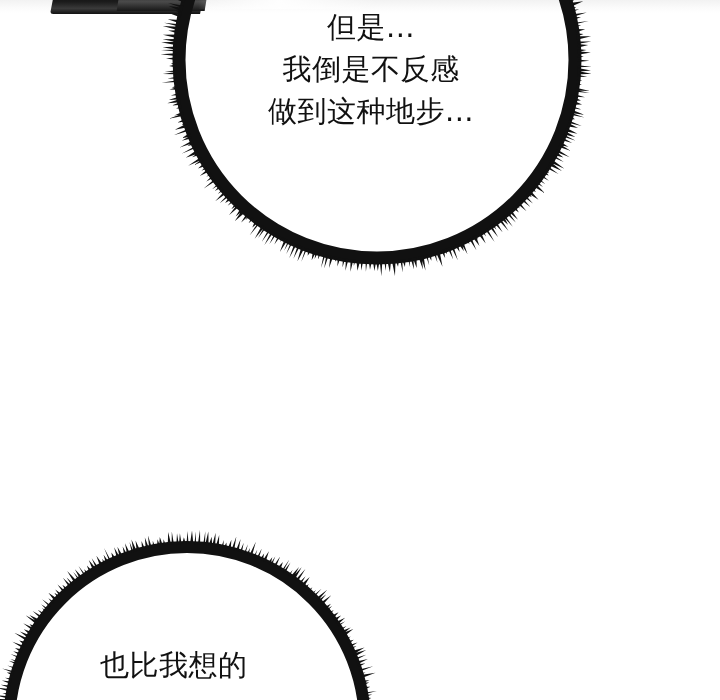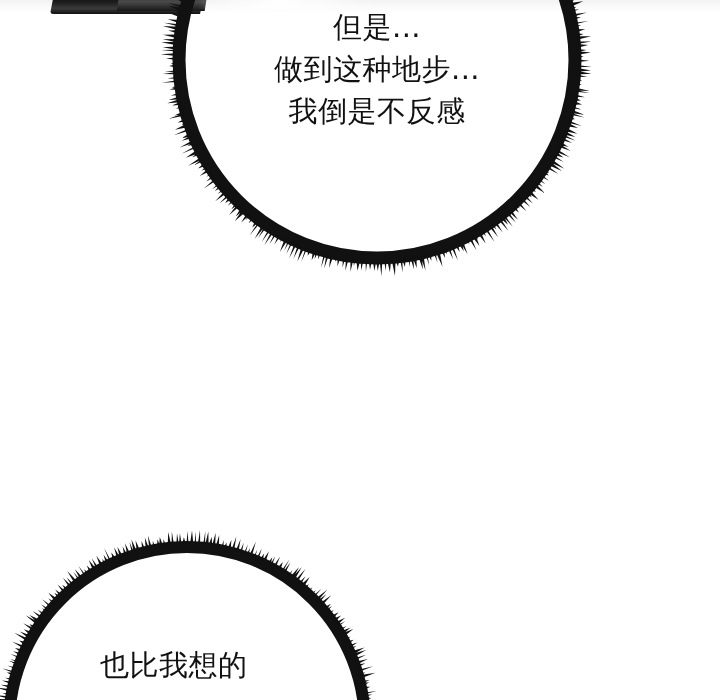--- a/index.html
+++ b/index.html
@@ -77,21 +77,21 @@
     display: block;
   }
 
   #bubble-top {
     left: 160px;
     top: -157px;
     width: 434px;
     height: 434px;
   }
   #bubble-top-text {
-    left: 252px;
+    left: 246px;
     top: 6px;
     font-size: 29px;
     line-height: 42px;
     text-align: center;
     width: 250px;
   }
 
   #bubble-bottom {
     left: -10px;
     top: 528px;
@@ -125,22 +125,22 @@
       <g>
         <circle cx="217" cy="217" r="198" fill="none" stroke="#111111" stroke-width="13"></circle>
         <g id="spikes-top">
             <path d="M 417.99 218.96 L 429.36 217.73 L 418.00 216.41 Z M 417.87 224.22 L 431.69 223.63 L 417.94 222.19 Z M 417.67 228.70 L 430.87 227.56 L 417.84 225.12 Z M 417.48 231.49 L 431.54 230.69 L 417.70 228.12 Z M 417.27 234.11 L 427.25 233.67 L 417.47 231.67 Z M 416.90 238.05 L 422.47 237.72 L 417.07 236.28 Z M 416.39 242.40 L 421.86 241.87 L 416.68 240.05 Z M 415.68 247.46 L 429.79 248.10 L 416.09 244.68 Z M 415.48 248.76 L 429.60 250.09 L 415.74 247.06 Z M 414.62 253.75 L 424.94 254.34 L 415.06 251.29 Z M 413.79 257.95 L 420.98 257.48 L 414.52 254.29 Z M 412.98 261.67 L 422.04 261.58 L 413.84 257.74 Z M 412.14 265.20 L 421.55 266.46 L 412.60 263.28 Z M 410.89 270.00 L 424.28 271.78 L 411.76 266.72 Z M 410.42 271.70 L 424.44 274.52 L 410.97 269.71 Z M 409.03 276.41 L 414.98 276.20 L 410.12 272.76 Z M 407.95 279.77 L 421.74 282.95 L 408.69 277.48 Z M 406.78 283.23 L 418.00 285.10 L 407.96 279.76 Z M 404.98 288.20 L 417.46 290.78 L 406.28 284.65 Z M 403.67 291.56 L 415.37 294.08 L 405.04 288.04 Z M 402.83 293.62 L 415.71 297.65 L 403.66 291.57 Z M 401.44 296.89 L 412.15 300.08 L 402.43 294.57 Z M 399.33 301.62 L 408.49 303.98 L 400.68 298.63 Z M 398.35 303.70 L 410.51 307.68 L 399.67 300.88 Z M 395.80 308.84 L 409.73 314.19 L 397.15 306.16 Z M 394.20 311.90 L 403.38 314.48 L 396.03 308.40 Z M 392.91 314.25 L 403.72 318.92 L 393.95 312.35 Z M 390.03 319.30 L 404.41 325.65 L 391.75 316.33 Z M 388.37 322.06 L 401.92 327.88 L 390.41 318.66 Z M 386.58 324.91 L 398.45 330.97 L 387.84 322.91 Z M 384.52 328.08 L 389.41 330.08 L 385.63 326.39 Z M 382.69 330.81 L 388.70 332.49 L 384.88 327.55 Z M 380.89 333.38 L 388.87 337.82 L 381.98 331.82 Z M 378.26 336.98 L 385.43 341.18 L 379.30 335.58 Z M 376.04 339.91 L 383.02 343.96 L 377.28 338.29 Z M 373.32 343.37 L 384.63 349.91 L 375.68 340.39 Z M 370.62 346.63 L 375.95 348.97 L 372.68 344.15 Z M 367.78 349.93 L 378.52 356.78 L 370.20 347.13 Z M 366.20 351.70 L 371.61 353.93 L 368.75 348.82 Z M 364.09 353.99 L 372.92 360.58 L 365.62 352.33 Z M 361.25 356.98 L 370.33 364.09 L 362.86 355.31 Z M 357.39 360.85 L 366.53 368.21 L 359.28 358.99 Z M 355.75 362.43 L 359.95 365.46 L 357.08 361.15 Z M 352.69 365.30 L 358.90 369.57 L 355.09 363.06 Z M 348.78 368.78 L 357.95 376.77 L 351.17 366.67 Z M 346.53 370.70 L 355.79 379.56 L 348.49 369.03 Z M 342.99 373.62 L 352.78 383.73 L 344.86 372.10 Z M 340.73 375.42 L 348.07 381.68 L 343.62 373.12 Z M 338.56 377.08 L 348.56 387.90 L 340.66 375.46 Z M 334.33 380.21 L 342.60 389.28 L 336.49 378.64 Z M 331.65 382.10 L 336.44 386.87 L 333.57 380.75 Z M 329.34 383.68 L 338.14 394.16 L 331.56 382.16 Z M 325.13 386.44 L 334.59 398.97 L 327.05 385.20 Z M 321.78 388.53 L 326.04 393.39 L 323.60 387.41 Z M 318.02 390.78 L 325.71 400.56 L 320.82 389.12 Z M 314.62 392.71 L 317.93 396.73 L 316.23 391.80 Z M 312.41 393.92 L 319.51 402.97 L 315.64 392.14 Z M 309.00 395.72 L 316.43 407.14 L 311.29 394.51 Z M 306.25 397.10 L 309.54 401.47 L 308.00 396.22 Z M 300.64 399.78 L 307.54 411.29 L 303.16 398.60 Z M 298.43 400.77 L 303.86 408.28 L 301.78 399.25 Z M 294.98 402.26 L 299.69 409.11 L 297.95 400.99 Z M 291.11 403.84 L 297.90 417.41 L 293.37 402.93 Z M 287.65 405.18 L 293.23 416.55 L 289.81 404.35 Z M 283.21 406.79 L 286.77 411.02 L 286.82 405.49 Z M 280.89 407.58 L 285.16 415.02 L 283.95 406.53 Z M 275.86 409.20 L 282.52 423.78 L 279.56 408.02 Z M 273.56 409.88 L 277.45 419.41 L 275.48 409.31 Z M 267.93 411.45 L 271.39 417.75 L 271.20 410.56 Z M 265.65 412.02 L 269.18 422.20 L 267.42 411.58 Z M 260.61 413.22 L 265.51 427.55 L 263.65 412.52 Z M 258.37 413.71 L 262.97 426.59 L 261.76 412.96 Z M 252.73 414.81 L 256.68 425.08 L 256.57 414.08 Z M 250.52 415.19 L 253.97 426.17 L 253.46 414.67 Z M 247.88 415.62 L 250.14 424.29 L 249.58 415.34 Z M 242.12 416.43 L 244.93 424.06 L 245.62 415.96 Z M 240.11 416.67 L 242.77 429.48 L 242.29 416.41 Z M 235.58 417.15 L 238.02 423.74 L 239.09 416.79 Z M 231.82 417.46 L 234.98 433.08 L 235.52 417.15 Z M 227.32 417.74 L 229.90 429.29 L 231.07 417.52 Z M 224.19 417.87 L 225.74 427.77 L 226.46 417.78 Z M 219.73 417.99 L 221.36 433.18 L 222.38 417.93 Z M 216.06 418.01 L 217.84 428.09 L 219.53 417.99 Z M 212.86 417.96 L 214.42 428.10 L 216.23 418.01 Z M 208.63 417.83 L 209.99 426.79 L 211.95 417.94 Z M 205.48 417.67 L 205.87 428.73 L 207.41 417.77 Z M 200.70 417.34 L 201.26 427.47 L 203.32 417.54 Z M 196.42 416.95 L 197.41 427.69 L 200.36 417.32 Z M 193.51 416.63 L 193.88 422.93 L 195.65 416.87 Z M 190.48 416.25 L 190.42 428.86 L 193.47 416.62 Z M 185.85 415.58 L 185.41 427.71 L 188.55 415.98 Z M 182.88 415.09 L 182.48 424.60 L 185.17 415.47 Z M 177.74 414.13 L 177.35 423.48 L 180.45 414.65 Z M 174.85 413.53 L 175.13 418.75 L 177.46 414.08 Z M 170.38 412.52 L 169.06 424.99 L 173.33 413.21 Z M 166.39 411.53 L 164.14 425.40 L 168.78 412.13 Z M 163.76 410.82 L 160.98 424.90 L 165.64 411.33 Z M 158.71 409.36 L 157.93 416.39 L 161.10 410.07 Z M 155.58 408.39 L 154.62 415.97 L 158.16 409.20 Z M 152.92 407.52 L 151.64 417.19 L 156.32 408.63 Z M 148.17 405.86 L 147.67 412.83 L 151.67 407.09 Z M 145.59 404.89 L 141.27 418.83 L 147.19 405.49 Z M 141.51 403.29 L 137.32 418.46 L 144.64 404.53 Z M 137.90 401.79 L 133.40 415.68 L 140.19 402.75 Z M 134.49 400.29 L 129.18 415.31 L 136.73 401.28 Z M 130.99 398.67 L 126.25 411.04 L 132.70 399.47 Z M 128.22 397.33 L 124.15 407.73 L 129.83 398.12 Z M 124.82 395.62 L 119.81 409.02 L 127.64 397.05 Z M 121.61 393.93 L 120.20 398.90 L 123.53 394.95 Z M 118.33 392.12 L 114.34 401.60 L 120.30 393.21 Z M 114.70 390.02 L 109.35 401.17 L 116.43 391.03 Z M 111.53 388.11 L 104.29 402.34 L 113.59 389.36 Z M 108.55 386.23 L 101.61 399.12 L 110.30 387.34 Z M 104.49 383.56 L 98.12 394.88 L 106.15 384.67 Z M 102.12 381.94 L 94.64 395.67 L 104.74 383.74 Z M 98.20 379.14 L 89.55 392.62 L 99.69 380.22 Z M 95.45 377.10 L 92.27 384.51 L 98.46 379.33 Z M 91.70 374.17 L 88.62 380.28 L 93.84 375.85 Z M 88.61 371.66 L 85.54 377.09 L 90.27 373.02 Z M 86.85 370.18 L 81.11 379.42 L 89.19 372.14 Z M 82.53 366.41 L 74.68 378.33 L 85.53 369.05 Z M 80.87 364.89 L 75.62 373.40 L 83.55 367.32 Z M 77.17 361.40 L 68.93 372.13 L 79.26 363.40 Z M 75.60 359.86 L 71.32 366.27 L 77.63 361.84 Z M 72.49 356.71 L 67.62 362.87 L 73.90 358.16 Z M 69.35 353.40 L 65.11 360.07 L 72.02 356.23 Z M 67.62 351.49 L 59.64 360.25 L 69.11 353.13 Z M 64.64 348.11 L 55.19 358.21 L 66.48 350.22 Z M 62.62 345.72 L 57.75 351.03 L 63.81 347.13 Z M 59.80 342.27 L 54.81 348.07 L 61.53 344.40 Z M 58.28 340.32 L 52.11 346.24 L 59.33 341.67 Z M 54.89 335.84 L 43.76 345.43 L 56.17 337.56 Z M 52.43 332.41 L 46.23 338.43 L 53.95 334.55 Z M 50.64 329.81 L 46.38 333.80 L 51.64 331.27 Z M 48.00 325.82 L 39.68 333.05 L 49.63 328.32 Z M 46.34 323.20 L 41.44 327.74 L 47.65 325.28 Z M 44.19 319.68 L 38.02 325.52 L 46.05 322.74 Z M 42.06 315.99 L 34.28 321.95 L 43.35 318.23 Z M 40.95 314.01 L 28.23 322.76 L 42.34 316.48 Z M 38.40 309.23 L 32.13 314.20 L 39.78 311.84 Z M 37.12 306.72 L 25.75 314.74 L 38.91 310.22 Z M 35.31 302.97 L 21.58 310.64 L 36.16 304.75 Z M 33.40 298.81 L 27.44 303.09 L 34.58 301.42 Z M 32.71 297.26 L 19.70 304.58 L 33.86 299.84 Z M 30.72 292.52 L 21.76 297.77 L 31.81 295.16 Z M 29.67 289.88 L 22.00 295.06 L 31.13 293.53 Z M 28.09 285.68 L 13.74 292.20 L 28.88 287.81 Z M 26.37 280.76 L 14.78 286.70 L 27.57 284.24 Z M 25.93 279.41 L 21.34 281.96 L 26.55 281.26 Z M 24.74 275.64 L 17.44 279.43 L 25.60 278.38 Z M 23.18 270.27 L 8.84 275.70 L 23.91 272.83 Z M 22.79 268.83 L 14.12 272.40 L 23.40 271.06 Z M 21.30 262.87 L 16.05 265.60 L 21.96 265.62 Z M 20.46 259.11 L 11.79 262.46 L 21.06 261.84 Z M 19.83 256.10 L 7.22 260.36 L 20.49 259.26 Z M 19.35 253.55 L 8.39 257.03 L 19.86 256.22 Z M 18.72 249.97 L 10.67 252.51 L 19.11 252.21 Z M 17.80 243.88 L 9.44 246.53 L 18.21 246.74 Z M 17.57 242.12 L 11.98 244.47 L 17.99 245.26 Z M 17.02 237.24 L 1.64 239.72 L 17.20 238.94 Z M 16.70 233.73 L 7.46 235.50 L 16.86 235.63 Z M 16.35 228.88 L 2.64 230.96 L 16.50 231.24 Z M 16.26 227.21 L 4.80 228.69 L 16.35 228.90 Z M 16.04 221.21 L 9.01 223.05 L 16.13 224.47 Z M 16.00 218.98 L 10.99 220.73 L 16.06 222.30 Z M 16.01 214.22 L 5.99 215.56 L 16.00 217.04 Z M 16.11 210.24 L 0.51 211.22 L 16.03 213.03 Z M 16.26 206.74 L 0.94 206.94 L 16.18 208.55 Z M 16.45 203.42 L 2.61 204.25 L 16.26 206.72 Z M 16.82 198.78 L 1.15 199.22 L 16.54 202.22 Z M 17.08 196.12 L 2.67 196.37 L 16.77 199.36 Z M 17.61 191.54 L 2.94 191.69 L 17.17 195.25 Z M 18.22 187.15 L 8.20 187.48 L 17.74 190.58 Z M 18.75 183.84 L 2.81 183.06 L 18.21 187.25 Z M 19.19 181.30 L 4.12 179.84 L 18.79 183.58 Z M 20.04 176.88 L 7.76 176.23 L 19.38 180.24 Z M 21.22 171.47 L 9.50 170.37 L 20.56 174.40 Z M 21.99 168.30 L 14.77 167.59 L 21.50 170.29 Z M 22.90 164.74 L 8.60 163.08 L 21.91 168.56 Z M 23.44 162.82 L 8.14 159.94 L 22.78 165.23 Z M 25.33 156.45 L 9.98 153.59 L 24.30 159.82 Z M 26.30 153.45 L 18.33 152.56 L 25.31 156.50 Z M 27.47 150.07 L 19.38 148.62 L 26.63 152.48 Z M 28.52 147.15 L 18.80 144.98 L 27.65 149.55 Z M 29.56 144.42 L 22.95 142.87 L 28.91 146.12 Z M 31.59 139.35 L 17.70 135.71 L 30.18 142.82 Z M 32.97 136.15 L 18.77 131.17 L 32.12 138.11 Z M 34.20 133.42 L 21.20 129.11 L 33.06 135.96 Z M 35.91 129.77 L 22.29 124.33 L 35.10 131.48 Z M 38.30 124.97 L 27.24 120.98 L 37.01 127.53 Z M 39.88 121.98 L 31.23 118.47 L 38.99 123.66 Z M 41.85 118.38 L 30.73 113.57 L 40.69 120.47 Z M 43.20 116.02 L 30.67 110.55 L 41.74 118.58 Z M 45.28 112.53 L 38.33 109.61 L 44.16 114.38 Z M 47.00 109.74 L 38.23 106.34 L 45.19 112.67 Z M 49.17 106.38 L 37.84 100.80 L 47.55 108.88 Z M 51.32 103.20 L 41.79 97.80 L 50.31 104.67 Z M 53.58 99.96 L 45.32 96.13 L 51.72 102.61 Z M 55.45 97.39 L 45.30 92.22 L 53.36 100.27 Z M 57.80 94.28 L 47.59 88.90 L 55.54 97.26 Z M 60.87 90.41 L 49.24 82.62 L 59.38 92.27 Z M 63.32 87.44 L 52.79 80.56 L 61.48 89.66 Z M 65.32 85.10 L 55.22 79.02 L 62.82 88.03 Z M 68.65 81.36 L 55.49 72.16 L 66.06 84.25 Z M 71.13 78.70 L 63.91 74.71 L 68.42 81.61 Z M 72.90 76.87 L 61.56 67.88 L 71.01 78.83 Z M 75.84 73.90 L 69.84 70.41 L 73.35 76.40 Z M 79.38 70.49 L 70.49 63.04 L 77.50 72.29 Z M 81.97 68.10 L 72.99 60.82 L 79.52 70.36 Z M 84.71 65.67 L 76.70 58.06 L 83.26 66.95 Z M 87.81 63.02 L 77.54 52.27 L 86.44 64.17 Z M 90.58 60.72 L 85.58 57.73 L 87.57 63.21 Z M 93.27 58.59 L 86.52 51.72 L 91.64 59.88 Z M 95.13 57.16 L 88.40 50.16 L 93.45 58.45 Z M 100.27 53.36 L 93.16 45.77 L 98.15 54.90 Z M 103.14 51.35 L 99.30 47.74 L 101.35 52.60 Z M 104.90 50.16 L 98.68 42.60 L 103.41 51.17 Z M 108.79 47.61 L 104.12 42.68 L 106.71 48.96 Z M 113.11 44.92 L 105.89 35.85 L 110.70 46.40 Z M 114.99 43.80 L 109.82 38.91 L 111.71 45.77 Z M 117.79 42.19 L 112.94 35.41 L 116.32 43.03 Z M 122.85 39.41 L 117.42 31.67 L 120.89 40.46 Z M 126.19 37.67 L 117.62 25.51 L 122.63 39.52 Z M 129.16 36.20 L 124.62 30.72 L 126.24 37.65 Z M 131.98 34.86 L 125.06 24.27 L 128.94 36.31 Z M 134.94 33.51 L 127.73 21.25 L 132.26 34.73 Z M 139.42 31.57 L 135.95 27.24 L 136.68 32.74 Z M 143.51 29.91 L 137.84 18.50 L 141.59 30.68 Z M 147.46 28.41 L 142.99 21.73 L 144.07 29.69 Z M 150.42 27.34 L 146.48 22.09 L 146.81 28.64 Z M 153.81 26.18 L 147.96 14.82 L 150.29 27.38 Z M 157.92 24.88 L 154.19 16.07 L 156.15 25.43 Z M 160.72 24.04 L 156.39 12.31 L 159.14 24.51 Z M 164.82 22.89 L 160.01 8.54 L 163.17 23.34 Z M 169.35 21.72 L 165.20 11.44 L 166.41 22.46 Z M 171.10 21.31 L 166.56 6.25 L 169.33 21.73 Z M 176.21 20.17 L 171.81 9.02 L 172.44 20.99 Z M 180.29 19.38 L 175.99 4.96 L 177.38 19.94 Z M 183.62 18.79 L 181.04 11.42 L 181.12 19.22 Z M 187.67 18.14 L 185.05 12.90 L 184.15 18.69 Z M 191.57 17.61 L 188.71 4.64 L 189.34 17.91 Z M 193.20 17.41 L 190.58 4.42 L 191.22 17.66 Z M 198.85 16.81 L 195.95 6.94 L 195.06 17.19 Z M 202.84 16.49 L 200.23 8.16 L 198.98 16.80 Z M 206.67 16.26 L 204.29 3.38 L 203.46 16.45 Z M 209.42 16.14 L 207.74 10.05 L 206.61 16.26 Z M 215.00 16.00 L 212.89 1.48 L 211.34 16.07 Z M 217.71 16.00 L 216.70 6.19 L 215.73 16.00 Z M 221.43 16.04 L 219.75 8.55 L 217.88 15.99 Z M 224.08 16.12 L 223.35 3.96 L 221.89 16.06 Z M 229.56 16.38 L 228.06 9.91 L 225.87 16.19 Z M 233.36 16.66 L 232.88 10.81 L 231.51 16.52 Z M 236.97 16.99 L 237.14 1.96 L 234.51 16.76 Z M 239.51 17.26 L 239.22 11.72 L 237.76 17.07 Z M 243.65 17.77 L 243.98 2.78 L 240.58 17.38 Z M 248.51 18.48 L 249.40 3.61 L 245.84 18.08 Z M 251.99 19.06 L 251.65 9.01 L 248.07 18.41 Z M 255.58 19.73 L 256.93 4.18 L 252.54 19.16 Z M 259.58 20.55 L 260.82 6.03 L 256.17 19.85 Z M 264.27 21.63 L 264.99 10.25 L 260.63 20.78 Z M 267.59 22.47 L 268.97 12.05 L 265.22 21.87 Z M 269.86 23.07 L 269.84 17.24 L 266.95 22.30 Z M 276.00 24.84 L 277.58 12.37 L 272.12 23.69 Z M 278.20 25.54 L 281.37 12.54 L 276.53 25.02 Z M 280.21 26.20 L 283.36 13.49 L 278.41 25.61 Z M 284.62 27.71 L 284.82 22.39 L 281.68 26.68 Z M 289.38 29.47 L 289.28 24.05 L 285.65 28.07 Z M 292.55 30.73 L 293.49 24.11 L 289.64 29.58 Z M 296.64 32.44 L 300.26 18.73 L 293.01 30.92 Z M 298.60 33.31 L 301.52 23.39 L 296.23 32.27 Z M 303.13 35.39 L 306.53 25.14 L 300.86 34.32 Z M 306.11 36.83 L 309.03 28.22 L 304.04 35.82 Z M 308.90 38.23 L 311.97 28.88 L 306.27 36.91 Z M 313.90 40.89 L 315.63 34.49 L 311.22 39.45 Z M 316.06 42.09 L 321.64 28.31 L 312.90 40.34 Z M 319.87 44.31 L 321.62 38.11 L 317.07 42.68 Z M 322.45 45.88 L 325.07 38.74 L 319.96 44.36 Z M 327.15 48.86 L 332.10 37.75 L 324.06 46.88 Z M 329.13 50.18 L 335.92 38.47 L 327.73 49.25 Z M 331.69 51.92 L 333.65 46.62 L 329.42 50.37 Z M 336.03 55.03 L 343.31 42.32 L 333.53 53.22 Z M 339.43 57.58 L 345.37 46.65 L 336.49 55.37 Z M 342.17 59.73 L 349.75 47.51 L 339.70 57.79 Z M 345.44 62.38 L 353.44 50.69 L 343.54 60.83 Z M 348.51 64.99 L 351.00 60.05 L 346.51 63.28 Z M 349.83 66.14 L 358.57 54.37 L 348.12 64.65 Z M 354.11 70.02 L 362.36 59.34 L 352.38 68.42 Z M 357.09 72.85 L 360.12 66.82 L 354.25 70.14 Z M 359.88 75.62 L 365.26 67.98 L 357.65 73.40 Z M 361.03 76.79 L 370.70 64.81 L 358.62 74.35 Z M 364.12 80.04 L 368.27 73.79 L 361.80 77.59 Z M 366.82 82.99 L 374.21 73.56 L 364.14 80.05 Z M 369.35 85.87 L 376.66 76.90 L 366.81 82.98 Z M 372.67 89.83 L 379.60 81.46 L 370.12 86.78 Z M 373.90 91.36 L 383.99 81.26 L 372.04 89.07 Z M 375.58 93.49 L 387.25 83.16 L 374.46 92.06 Z M 379.28 98.38 L 384.78 91.83 L 376.93 95.24 Z M 380.83 100.53 L 386.49 94.53 L 379.02 98.03 Z M 383.27 104.05 L 389.47 98.12 L 381.72 101.81 Z M 386.03 108.22 L 396.69 98.94 L 383.94 105.03 Z M 387.33 110.28 L 392.79 105.28 L 385.95 108.10 Z M 389.91 114.51 L 402.07 105.81 L 388.68 112.46 Z M 391.41 117.08 L 398.25 112.05 L 390.48 115.47 Z M 392.64 119.26 L 404.76 111.28 L 391.66 117.51 Z M 395.45 124.48 L 408.35 115.49 L 393.67 121.13 Z M 397.10 127.75 L 401.14 123.76 L 395.54 124.66 Z M 398.36 130.34 L 407.33 124.89 L 397.50 128.55 Z M 400.38 134.70 L 411.93 127.90 L 399.23 132.18 Z M 401.76 137.84 L 408.36 133.88 L 400.96 135.99 Z M 403.58 142.23 L 411.26 137.40 L 402.40 139.35 Z M 404.59 144.82 L 414.26 139.81 L 403.76 142.69 Z M 405.83 148.09 L 411.77 144.33 L 404.81 145.37 Z M 407.33 152.37 L 418.72 146.48 L 406.15 148.97 Z M 408.41 155.65 L 418.25 150.87 L 407.49 152.85 Z M 409.56 159.36 L 414.92 156.70 L 408.99 157.49 Z M 410.84 163.78 L 423.24 158.15 L 409.73 159.91 Z M 411.66 166.90 L 416.24 164.16 L 410.90 164.04 Z M 412.18 168.99 L 419.14 166.13 L 411.66 166.90 Z M 413.32 173.84 L 426.70 169.47 L 412.74 171.30 Z M 414.00 177.07 L 420.97 174.11 L 413.40 174.21 Z M 414.81 181.33 L 428.68 177.90 L 414.50 179.66 Z M 415.36 184.53 L 421.18 182.36 L 414.97 182.23 Z M 416.10 189.36 L 425.26 186.27 L 415.60 185.96 Z M 416.66 193.73 L 423.47 191.06 L 416.21 190.16 Z M 416.99 196.74 L 431.12 193.25 L 416.56 192.94 Z M 417.37 201.08 L 431.32 198.52 L 417.14 198.39 Z M 417.63 204.65 L 428.18 202.07 L 417.37 201.01 Z M 417.84 208.95 L 426.57 207.11 L 417.71 206.10 Z M 417.94 211.87 L 430.85 209.56 L 417.81 208.16 Z M 417.99 214.93 L 423.80 213.61 L 417.95 212.48 Z " fill="#111111"></path>
           </g>
       </g>
     </svg>
   </div>
   <div class="bubble-text" id="bubble-top-text">
     <span class="line">但是...</span>
+    <span class="line">我倒是不反感</span>
     <span class="line">做到这种地步...</span>
-    <span class="line">我倒是不反感</span>
   </div>
 
   <div class="bubble" id="bubble-bottom">
     <svg viewBox="0 0 394 394" width="394" height="394" aria-hidden="true">
       <g>
         <circle cx="197" cy="197" r="178" fill="none" stroke="#111111" stroke-width="12"></circle>
         <g id="spikes-bottom">
             <path d="M 378.00 198.26 L 392.42 197.11 L 378.00 195.94 Z M 377.87 203.89 L 388.15 203.26 L 377.93 201.95 Z M 377.66 208.31 L 384.91 206.88 L 377.85 204.70 Z M 377.57 209.53 L 386.94 209.36 L 377.67 207.98 Z M 377.17 214.43 L 388.21 213.69 L 377.46 211.05 Z M 376.68 218.87 L 382.95 217.88 L 377.06 215.52 Z M 376.26 222.05 L 385.40 222.05 L 376.58 219.66 Z M 375.60 226.44 L 389.64 226.74 L 376.16 222.79 Z M 375.15 229.03 L 390.11 229.72 L 375.76 225.43 Z M 374.33 233.32 L 380.59 232.90 L 374.95 230.15 Z M 373.67 236.38 L 385.45 237.17 L 374.37 233.09 Z M 372.68 240.59 L 378.73 240.62 L 373.32 237.91 Z M 371.48 245.14 L 384.21 247.36 L 372.09 242.90 Z M 370.91 247.18 L 377.81 247.55 L 371.72 244.29 Z M 369.72 251.14 L 381.45 252.87 L 370.74 247.80 Z M 368.41 255.15 L 380.14 257.73 L 369.19 252.79 Z M 366.87 259.52 L 378.32 261.95 L 367.93 256.55 Z M 366.16 261.40 L 380.40 265.69 L 366.84 259.57 Z M 364.68 265.15 L 370.48 266.37 L 365.44 263.25 Z M 363.08 268.98 L 371.54 271.43 L 363.91 267.01 Z M 361.67 272.14 L 369.39 273.86 L 362.96 269.26 Z M 359.93 275.83 L 366.58 278.15 L 360.60 274.43 Z M 358.17 279.38 L 368.33 282.94 L 359.40 276.92 Z M 355.76 283.93 L 367.93 288.64 L 357.27 281.12 Z M 354.67 285.89 L 362.01 289.09 L 355.44 284.51 Z M 352.10 290.32 L 361.47 293.92 L 353.78 287.47 Z M 350.08 293.59 L 361.76 299.30 L 351.46 291.36 Z M 348.52 296.02 L 358.68 300.96 L 349.97 293.77 Z M 346.10 299.62 L 354.09 303.75 L 347.31 297.84 Z M 344.47 301.95 L 353.41 307.00 L 345.63 300.30 Z M 341.60 305.87 L 349.99 310.11 L 343.48 303.33 Z M 339.24 308.93 L 347.96 314.40 L 340.52 307.29 Z M 337.26 311.41 L 343.54 315.24 L 338.46 309.92 Z M 334.80 314.37 L 347.17 322.35 L 337.11 311.60 Z M 332.39 317.14 L 338.36 319.94 L 334.76 314.41 Z M 329.11 320.73 L 334.98 324.19 L 331.06 318.61 Z M 326.99 322.96 L 334.83 328.85 L 328.59 321.28 Z M 325.12 324.86 L 333.07 330.65 L 327.14 322.80 Z M 321.78 328.13 L 330.47 334.76 L 324.11 325.86 Z M 319.88 329.90 L 325.55 334.40 L 321.43 328.45 Z M 316.04 333.36 L 325.60 342.14 L 318.03 331.59 Z M 313.26 335.74 L 322.58 343.90 L 315.97 333.42 Z M 309.71 338.64 L 316.99 344.79 L 312.46 336.40 Z M 307.73 340.19 L 314.31 345.69 L 310.48 338.02 Z M 305.43 341.93 L 314.45 352.05 L 307.15 340.63 Z M 300.78 345.30 L 307.02 351.75 L 302.97 343.75 Z M 297.06 347.84 L 303.48 353.95 L 300.17 345.73 Z M 295.05 349.14 L 299.66 354.54 L 296.58 348.15 Z M 291.75 351.23 L 297.06 357.54 L 293.72 349.99 Z M 289.71 352.45 L 293.66 357.34 L 291.17 351.57 Z M 284.95 355.20 L 288.96 359.10 L 287.67 353.66 Z M 281.94 356.84 L 287.94 364.69 L 284.62 355.38 Z M 279.53 358.09 L 286.88 369.58 L 281.67 356.98 Z M 276.52 359.60 L 282.36 368.96 L 278.43 358.65 Z M 271.63 361.91 L 275.64 366.81 L 274.50 360.58 Z M 269.59 362.81 L 275.85 374.50 L 271.37 362.02 Z M 266.17 364.26 L 269.41 369.83 L 267.71 363.62 Z M 262.09 365.90 L 267.21 374.43 L 265.10 364.71 Z M 258.14 367.37 L 262.26 374.01 L 261.08 366.29 Z M 255.09 368.43 L 260.76 381.37 L 257.23 367.69 Z M 251.65 369.55 L 256.47 381.95 L 253.16 369.07 Z M 246.50 371.10 L 250.09 379.83 L 248.44 370.54 Z M 243.57 371.91 L 246.39 377.96 L 245.75 371.32 Z M 239.45 372.96 L 243.22 381.32 L 242.59 372.17 Z M 236.00 373.76 L 240.23 383.97 L 239.56 372.93 Z M 232.98 374.39 L 235.36 380.39 L 235.13 373.94 Z M 227.95 375.34 L 230.65 384.58 L 229.97 374.98 Z M 224.93 375.84 L 228.21 390.21 L 226.80 375.53 Z M 220.43 376.48 L 222.56 382.18 L 223.07 376.12 Z M 216.35 376.97 L 218.72 384.16 L 219.39 376.62 Z M 214.61 377.14 L 216.84 390.30 L 216.36 376.96 Z M 210.56 377.49 L 212.16 385.19 L 212.51 377.34 Z M 206.12 377.77 L 207.57 382.74 L 208.45 377.64 Z M 203.21 377.90 L 204.36 387.07 L 204.79 377.83 Z M 199.34 377.99 L 201.08 392.42 L 202.22 377.93 Z M 195.37 378.00 L 196.69 392.97 L 198.06 378.00 Z M 192.12 377.94 L 192.76 392.85 L 194.04 377.98 Z M 187.09 377.74 L 188.60 386.22 L 190.85 377.91 Z M 182.27 377.40 L 182.76 387.15 L 184.69 377.59 Z M 178.40 377.05 L 178.85 390.02 L 181.71 377.36 Z M 176.33 376.82 L 176.49 389.06 L 179.23 377.13 Z M 172.54 376.34 L 172.08 388.07 L 174.65 376.62 Z M 167.84 375.64 L 167.89 381.36 L 169.70 375.93 Z M 165.16 375.18 L 165.34 383.52 L 168.26 375.71 Z M 161.07 374.40 L 159.63 387.86 L 163.37 374.85 Z M 157.41 373.62 L 157.50 379.47 L 160.00 374.18 Z M 153.92 372.80 L 153.19 381.89 L 156.61 373.44 Z M 149.28 371.61 L 149.11 379.39 L 152.78 372.52 Z M 146.43 370.79 L 145.71 376.36 L 148.04 371.25 Z M 141.89 369.41 L 140.88 376.56 L 144.12 370.11 Z M 138.58 368.31 L 137.51 374.76 L 140.53 368.97 Z M 135.18 367.12 L 133.42 374.66 L 136.85 367.72 Z M 132.45 366.10 L 131.82 371.24 L 134.72 366.95 Z M 128.13 364.39 L 124.66 376.60 L 130.62 365.39 Z M 124.98 363.06 L 120.91 377.23 L 128.22 364.43 Z M 120.78 361.18 L 120.26 366.69 L 124.05 362.66 Z M 117.30 359.51 L 114.27 367.58 L 118.73 360.20 Z M 115.14 358.44 L 112.53 367.03 L 117.79 359.76 Z M 112.22 356.92 L 108.32 366.42 L 113.90 357.80 Z M 108.27 354.76 L 105.63 361.12 L 109.64 355.52 Z M 104.01 352.30 L 98.75 364.14 L 106.53 353.78 Z M 102.06 351.11 L 96.60 362.42 L 104.11 352.35 Z M 98.41 348.80 L 94.44 358.00 L 101.09 350.51 Z M 95.65 346.97 L 91.26 355.08 L 97.08 347.92 Z M 90.80 343.58 L 83.76 356.46 L 93.59 345.56 Z M 89.04 342.29 L 84.01 351.27 L 91.06 343.76 Z M 86.55 340.40 L 81.17 349.24 L 88.26 341.70 Z M 82.30 337.02 L 77.96 345.02 L 84.85 339.07 Z M 80.35 335.41 L 74.63 344.12 L 82.15 336.90 Z M 77.11 332.61 L 72.35 339.98 L 79.01 334.27 Z M 74.05 329.84 L 69.52 336.67 L 75.91 331.54 Z M 71.75 327.67 L 64.17 338.09 L 74.11 329.90 Z M 68.45 324.43 L 64.83 330.52 L 70.88 326.84 Z M 67.05 323.00 L 57.26 333.79 L 68.26 324.23 Z M 63.52 319.26 L 57.43 327.38 L 65.95 321.86 Z M 60.76 316.17 L 56.32 322.23 L 62.85 318.52 Z M 58.51 313.55 L 51.51 321.98 L 60.90 316.33 Z M 55.93 310.40 L 45.16 320.14 L 56.92 311.62 Z M 53.48 307.29 L 44.22 315.94 L 54.88 309.09 Z M 51.69 304.92 L 44.90 311.42 L 53.02 306.70 Z M 49.71 302.21 L 43.28 308.32 L 51.09 304.11 Z M 46.79 298.01 L 43.54 302.42 L 48.82 300.96 Z M 44.69 294.80 L 34.75 302.71 L 46.00 296.81 Z M 43.16 292.37 L 39.12 296.05 L 44.19 294.02 Z M 40.35 287.69 L 34.68 292.89 L 41.97 290.42 Z M 38.96 285.23 L 28.04 292.88 L 40.21 287.43 Z M 36.64 280.96 L 31.43 285.55 L 38.15 283.77 Z M 35.88 279.47 L 25.43 285.77 L 36.61 280.88 Z M 33.96 275.63 L 22.40 283.10 L 35.37 278.48 Z M 31.90 271.19 L 27.40 274.41 L 32.79 273.13 Z M 31.29 269.82 L 21.02 275.29 L 31.96 271.33 Z M 28.98 264.32 L 23.58 267.96 L 29.98 266.77 Z M 27.86 261.46 L 15.19 267.21 L 28.44 262.95 Z M 26.94 258.97 L 19.40 262.64 L 27.51 260.52 Z M 25.04 253.50 L 12.51 259.75 L 26.25 257.07 Z M 24.25 251.04 L 10.62 256.51 L 24.90 253.08 Z M 23.38 248.18 L 9.47 253.51 L 24.01 250.26 Z M 21.82 242.56 L 13.80 246.05 L 22.49 245.06 Z M 21.24 240.23 L 11.60 243.73 L 21.74 242.24 Z M 19.93 234.58 L 7.01 239.40 L 20.76 238.27 Z M 19.37 231.76 L 6.59 235.32 L 19.75 233.66 Z M 18.72 228.26 L 6.06 231.54 L 19.06 230.18 Z M 17.99 223.82 L 11.01 226.20 L 18.39 226.32 Z M 17.51 220.35 L 7.67 222.87 L 17.83 222.67 Z M 17.05 216.47 L 11.55 218.29 L 17.31 218.81 Z M 16.70 213.01 L 8.75 215.53 L 17.04 216.46 Z M 16.52 210.81 L 4.90 212.85 L 16.70 212.95 Z M 16.30 207.40 L 5.78 208.84 L 16.39 208.98 Z M 16.05 201.41 L 7.25 203.03 L 16.13 204.09 Z M 16.00 198.04 L 5.31 199.12 L 16.02 199.95 Z M 16.01 194.81 L 5.70 195.98 L 16.00 197.26 Z M 16.08 191.47 L 4.22 192.69 L 16.01 194.44 Z M 16.23 187.77 L 6.75 188.44 L 16.13 189.95 Z M 16.51 183.39 L 9.11 184.53 L 16.29 186.64 Z M 16.87 179.20 L 7.20 179.65 L 16.63 181.84 Z M 17.35 174.88 L 6.74 175.46 L 16.95 178.39 Z M 17.83 171.31 L 3.70 170.56 L 17.51 173.64 Z M 18.31 168.15 L 3.65 167.03 L 17.96 170.41 Z M 18.82 165.15 L 12.44 165.08 L 18.47 167.15 Z M 19.62 160.98 L 6.43 159.68 L 19.13 163.45 Z M 20.35 157.53 L 10.80 156.70 L 19.84 159.91 Z M 21.31 153.44 L 11.85 152.57 L 20.68 156.09 Z M 22.05 150.59 L 14.94 149.82 L 21.53 152.60 Z M 23.77 144.49 L 16.88 144.38 L 22.75 148.00 Z M 24.15 143.30 L 12.12 140.51 L 23.65 144.92 Z M 25.41 139.40 L 17.33 137.56 L 24.91 140.90 Z M 27.08 134.65 L 18.65 132.69 L 26.39 136.56 Z M 27.73 132.89 L 20.39 131.07 L 27.13 134.51 Z M 29.36 128.75 L 20.52 126.07 L 28.76 130.24 Z M 30.91 125.04 L 23.21 123.18 L 29.90 127.43 Z M 32.49 121.51 L 24.94 119.99 L 31.10 124.61 Z M 34.18 117.93 L 22.35 113.79 L 33.01 120.37 Z M 36.13 114.03 L 29.20 112.60 L 34.47 117.31 Z M 37.96 110.57 L 24.25 104.84 L 36.65 113.03 Z M 39.79 107.28 L 29.84 103.55 L 38.23 110.07 Z M 41.75 103.93 L 33.82 101.36 L 39.93 107.03 Z M 43.98 100.31 L 33.19 95.19 L 42.56 102.60 Z M 45.47 97.99 L 39.56 96.37 L 43.51 101.06 Z M 48.12 94.05 L 35.52 87.24 L 46.49 96.45 Z M 49.68 91.83 L 39.42 86.90 L 47.58 94.83 Z M 52.13 88.48 L 42.61 82.91 L 50.73 90.38 Z M 54.40 85.52 L 47.70 81.70 L 53.08 87.23 Z M 56.64 82.72 L 51.88 80.03 L 55.51 84.11 Z M 58.30 80.70 L 51.15 76.17 L 56.93 82.36 Z M 60.95 77.61 L 52.14 71.25 L 59.68 79.08 Z M 64.13 74.09 L 58.37 70.25 L 62.71 75.64 Z M 67.29 70.75 L 58.38 64.72 L 64.82 73.33 Z M 69.82 68.20 L 64.37 64.74 L 67.85 70.18 Z M 71.91 66.18 L 65.22 61.41 L 69.80 68.23 Z M 75.30 63.01 L 67.45 56.49 L 73.31 64.85 Z M 77.84 60.75 L 72.34 56.84 L 75.58 62.76 Z M 81.34 57.77 L 72.86 49.73 L 79.35 59.45 Z M 83.52 55.99 L 76.65 49.44 L 81.69 57.48 Z M 87.11 53.17 L 77.16 43.01 L 84.56 55.15 Z M 89.74 51.20 L 83.15 43.72 L 88.41 52.19 Z M 92.53 49.18 L 84.86 41.15 L 90.03 50.98 Z M 95.65 47.03 L 88.48 38.03 L 94.25 47.99 Z M 98.48 45.15 L 94.20 41.32 L 96.05 46.76 Z M 102.13 42.85 L 96.85 37.45 L 99.42 44.55 Z M 105.92 40.58 L 98.73 31.90 L 102.93 42.35 Z M 108.19 39.28 L 101.69 30.37 L 106.07 40.49 Z M 113.00 36.66 L 106.34 27.69 L 110.12 38.21 Z M 115.77 35.24 L 112.17 30.84 L 113.63 36.34 Z M 118.69 33.81 L 113.51 26.70 L 115.96 35.15 Z M 120.97 32.74 L 114.09 19.94 L 119.51 33.42 Z M 125.90 30.54 L 121.35 24.57 L 122.66 31.96 Z M 129.71 28.97 L 124.07 19.22 L 126.90 30.12 Z M 132.65 27.82 L 127.39 18.85 L 129.60 29.01 Z M 136.99 26.23 L 132.61 18.44 L 134.22 27.23 Z M 139.93 25.23 L 134.98 15.36 L 137.10 26.19 Z M 143.76 24.01 L 139.52 14.00 L 141.77 24.63 Z M 146.71 23.12 L 141.45 11.52 L 143.43 24.10 Z M 150.03 22.19 L 145.55 12.53 L 146.71 23.12 Z M 155.05 20.92 L 151.48 12.89 L 152.06 21.66 Z M 158.90 20.05 L 154.84 9.46 L 155.70 20.77 Z M 161.80 19.45 L 157.97 7.60 L 159.13 20.00 Z M 165.10 18.83 L 162.79 12.87 L 162.77 19.26 Z M 170.14 18.00 L 167.49 11.21 L 167.07 18.49 Z M 172.89 17.60 L 169.78 8.92 L 169.26 18.13 Z M 175.73 17.25 L 173.61 11.26 L 173.04 17.59 Z M 181.15 16.69 L 178.19 4.11 L 177.72 17.02 Z M 183.96 16.47 L 181.80 3.61 L 181.67 16.65 Z M 188.80 16.18 L 187.01 5.34 L 186.35 16.31 Z M 191.59 16.08 L 189.89 5.35 L 188.98 16.17 Z M 195.87 15.99 L 193.91 9.30 L 192.18 16.05 Z M 198.59 16.00 L 197.55 3.07 L 196.44 16.00 Z M 203.37 16.10 L 202.01 2.52 L 199.96 16.02 Z M 206.04 16.22 L 205.78 3.44 L 204.36 16.15 Z M 210.21 16.48 L 210.01 1.71 L 207.85 16.32 Z M 215.01 16.90 L 215.34 3.26 L 213.09 16.71 Z M 218.60 17.28 L 218.33 3.59 L 215.08 16.90 Z M 222.26 17.76 L 221.60 8.79 L 218.65 17.29 Z M 225.22 18.21 L 225.62 4.66 L 222.06 17.74 Z M 228.82 18.81 L 229.24 7.02 L 225.75 18.29 Z M 233.30 19.67 L 233.77 11.93 L 231.25 19.27 Z M 236.84 20.43 L 236.41 14.60 L 233.62 19.73 Z M 240.72 21.35 L 241.40 11.64 L 237.61 20.61 Z M 244.16 22.25 L 246.35 8.49 L 241.53 21.56 Z M 248.48 23.47 L 250.61 11.03 L 245.79 22.69 Z M 251.82 24.50 L 253.73 14.82 L 249.80 23.87 Z M 255.52 25.72 L 257.89 16.15 L 253.98 25.20 Z M 258.80 26.87 L 260.02 20.12 L 256.69 26.12 Z M 261.91 28.03 L 265.86 13.71 L 259.41 27.09 Z M 265.08 29.29 L 267.34 21.49 L 263.59 28.69 Z M 268.60 30.76 L 271.79 20.40 L 266.57 29.90 Z M 272.69 32.58 L 274.15 25.47 L 269.80 31.28 Z M 275.61 33.95 L 278.90 23.20 L 272.70 32.58 Z M 280.53 36.42 L 282.30 29.36 L 277.64 34.95 Z M 281.88 37.13 L 285.26 28.57 L 280.15 36.22 Z M 285.72 39.23 L 290.17 28.59 L 283.51 38.01 Z M 290.32 41.90 L 292.90 33.91 L 287.16 40.04 Z M 293.06 43.59 L 299.41 31.62 L 291.52 42.64 Z M 295.21 44.96 L 300.44 34.54 L 293.21 43.68 Z M 299.67 47.93 L 302.64 41.98 L 298.18 46.92 Z M 303.06 50.32 L 309.05 39.03 L 300.38 48.42 Z M 304.73 51.54 L 311.64 39.24 L 302.08 49.61 Z M 307.54 53.67 L 315.40 41.08 L 305.39 52.04 Z M 310.83 56.27 L 315.55 48.36 L 308.88 54.71 Z M 313.95 58.85 L 319.75 49.06 L 311.20 56.56 Z M 316.26 60.84 L 318.77 56.07 L 314.42 59.25 Z M 319.63 63.87 L 322.42 59.15 L 318.00 62.38 Z M 322.60 66.67 L 325.99 61.97 L 321.45 65.57 Z M 324.65 68.67 L 331.48 60.63 L 323.54 67.58 Z M 328.26 72.36 L 337.22 61.63 L 326.18 70.21 Z M 329.80 74.01 L 336.31 66.28 L 328.18 72.28 Z M 332.50 76.99 L 341.27 67.17 L 330.58 74.86 Z M 336.43 81.57 L 340.93 75.70 L 334.38 79.15 Z M 337.55 82.95 L 342.04 77.98 L 336.30 81.42 Z M 340.26 86.36 L 343.78 82.04 L 338.74 84.43 Z M 343.27 90.38 L 348.58 84.37 L 341.30 87.73 Z M 345.46 93.44 L 351.05 87.50 L 343.59 90.82 Z M 347.64 96.64 L 355.10 89.69 L 345.89 94.06 Z M 348.77 98.37 L 355.20 93.13 L 347.83 96.94 Z M 351.40 102.54 L 356.50 98.10 L 350.26 100.70 Z M 353.29 105.70 L 360.66 99.46 L 351.67 102.97 Z M 354.64 108.04 L 363.27 101.09 L 352.93 105.07 Z M 356.63 111.68 L 360.76 108.52 L 355.86 110.25 Z M 358.86 115.98 L 363.70 111.72 L 357.41 113.15 Z M 360.43 119.19 L 367.52 114.48 L 359.42 117.12 Z M 361.53 121.55 L 366.41 118.08 L 360.62 119.59 Z M 363.63 126.30 L 374.59 119.50 L 362.15 122.90 Z M 364.61 128.66 L 376.16 122.00 L 363.31 125.55 Z M 365.89 131.89 L 376.15 126.74 L 365.12 129.94 Z M 367.53 136.30 L 377.87 130.89 L 366.48 133.43 Z M 368.47 139.04 L 375.40 135.21 L 367.59 136.48 Z M 369.90 143.45 L 383.22 138.21 L 369.30 141.56 Z M 370.87 146.71 L 375.58 144.38 L 370.36 144.97 Z M 371.83 150.11 L 385.54 144.69 L 370.99 147.10 Z M 373.05 154.93 L 379.47 152.13 L 372.48 152.62 Z M 373.59 157.26 L 379.19 154.54 L 372.96 154.58 Z M 374.50 161.56 L 380.39 158.84 L 373.91 158.69 Z M 375.32 165.98 L 386.83 163.10 L 375.04 164.39 Z M 375.77 168.67 L 382.28 166.60 L 375.45 166.73 Z M 376.27 172.02 L 381.29 169.92 L 375.88 169.36 Z M 376.82 176.29 L 388.12 173.66 L 376.52 173.83 Z M 377.27 180.68 L 386.85 178.62 L 377.05 178.44 Z M 377.57 184.40 L 391.42 181.83 L 377.34 181.44 Z M 377.77 187.68 L 386.20 185.52 L 377.57 184.40 Z M 377.90 190.79 L 385.35 189.53 L 377.82 188.86 Z M 378.00 196.20 L 383.04 195.12 L 377.98 194.14 Z " fill="#111111"></path>
           </g>
       </g>

